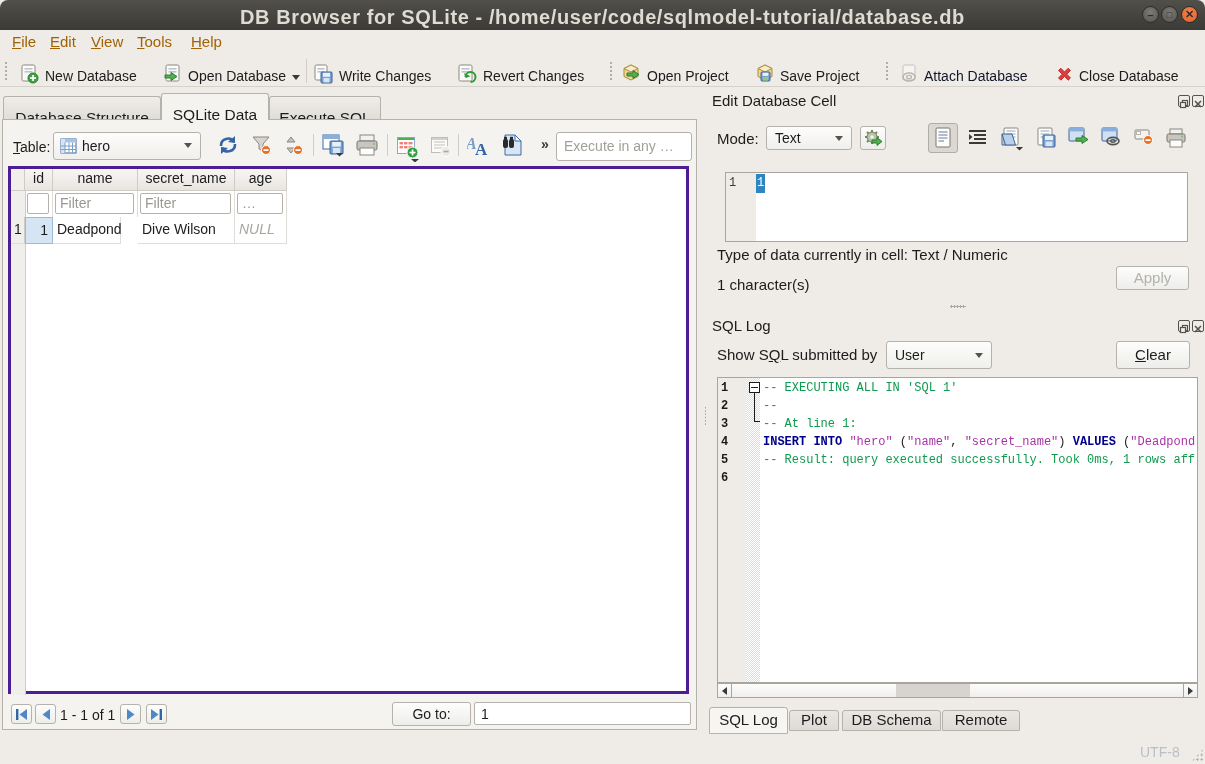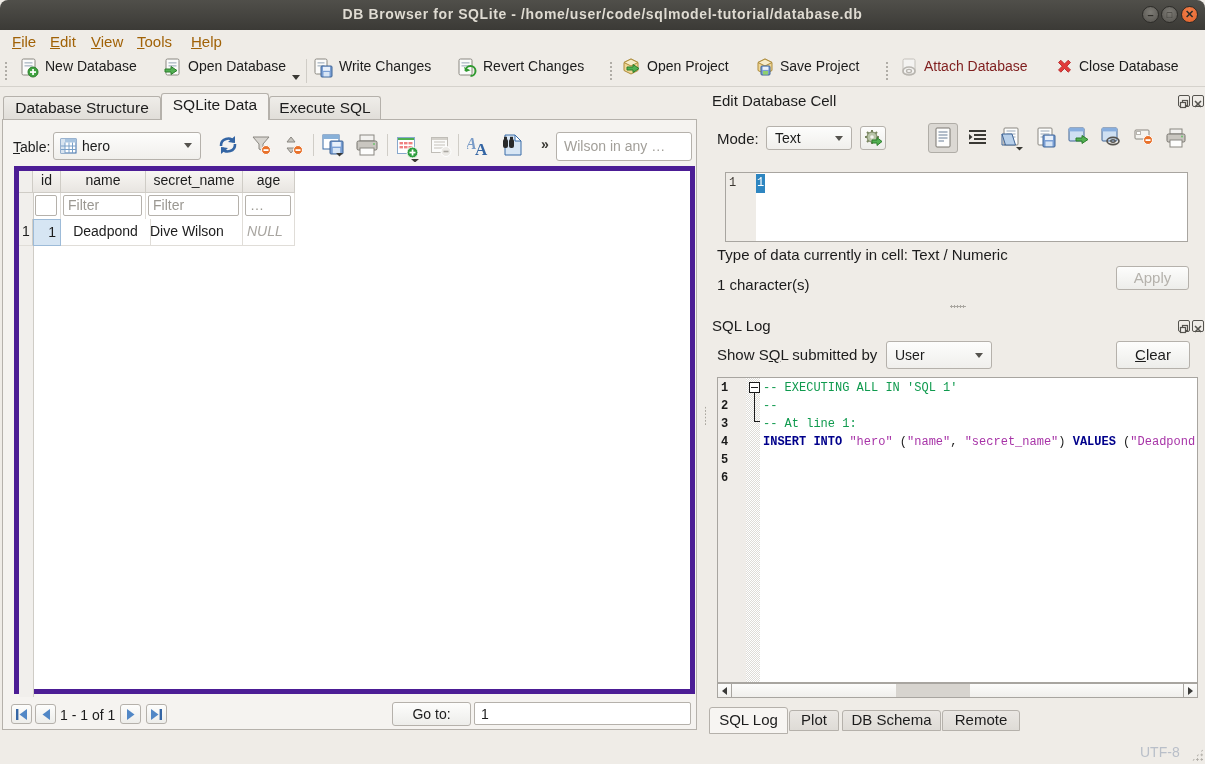--- a/index.html
+++ b/index.html
@@ -3,47 +3,47 @@
 <meta charset="utf-8">
 <style>
 * { margin:0; padding:0; box-sizing:border-box; }
 html,body { width:1205px; height:764px; overflow:hidden; }
 body { font-family:"Liberation Sans", sans-serif; font-size:14px; color:#1c1c1c; background:#efece7; position:relative; }
 #win { position:absolute; left:0; top:0; width:1205px; height:764px; }
 
 
 #titlebar { position:absolute; left:0; top:0; width:1205px; height:30px;
   background:linear-gradient(#504f4a,#3b3a36); border-radius:8px 8px 0 0; }
-#titlebar .title { position:absolute; left:0; right:0; top:6px; text-align:center; color:#dfdbd2; font-weight:bold; font-size:14px; letter-spacing:0.6px; }
+#titlebar .title { position:absolute; left:0; right:0; top:6px; text-align:center; color:#dfdbd2; font-weight:bold; font-size:20px; letter-spacing:0.6px; }
 .winbtn { position:absolute; top:6px; width:17px; height:17px; border-radius:50%; background:radial-gradient(circle at 50% 35%, #7d7b75, #55534e); border:1px solid #2c2b28; }
 .winbtn span { position:absolute; left:0; top:0; width:100%; height:100%; display:flex; align-items:center; justify-content:center; color:#2e2d28; font-size:11px; font-weight:bold; }
 #btn-close { background:radial-gradient(circle at 50% 35%, #f4814d, #e0622a); }
 
 
 #menubar { position:absolute; left:0; top:30px; width:1205px; height:25px; background:#efece7; }
 #menubar span { position:absolute; top:3px; font-size:15px; color:#a16207; }
 #menubar u { text-decoration:underline; }
 
 
 #toolbar { position:absolute; left:0; top:55px; width:1205px; height:32px; background:#efece7; border-bottom:1px solid #d5d2cc; }
-.tbtn { position:absolute; top:3px; height:26px; display:flex; align-items:flex-start; font-size:14px; color:#1c1c1c; }
+.tbtn { position:absolute; top:3px; height:26px; display:flex; align-items:flex-end; font-size:14px; color:#1c1c1c; }
 .tbtn svg { margin-right:6px; }
-.tbtn.disabled { color:#7f1d1d; }
+.tbtn.disabled { color:#0f172a; }
 .tsep { position:absolute; top:4px; width:1px; height:24px; background:#d0cdc7; }
 .thandle { position:absolute; top:6px; width:4px; height:20px;
   background-image:radial-gradient(circle, #b0ada7 1px, transparent 1.2px);
   background-size:4px 4px; }
 
 
-.tab { position:absolute; top:96px; height:24px; background:linear-gradient(#efede9,#e0ddd8); border:1px solid #b5b1ab; border-bottom:none; border-radius:3px 3px 0 0; text-align:center; font-size:15.5px; padding-top:2px; color:#1c1c1c; }
+.tab { position:absolute; top:96px; height:24px; background:linear-gradient(#efede9,#e0ddd8); border:1px solid #b5b1ab; border-bottom:none; border-radius:3px 3px 0 0; text-align:center; font-size:15.5px; padding-top:12px; color:#1c1c1c; }
 .tab.sel { top:93px; height:27px; background:#f5f3f0; z-index:3; }
 #lframe { position:absolute; left:2px; top:119px; width:695px; height:611px; background:#f5f3f0; border:1px solid #b5b1ab; }
 
 
-#grid { position:absolute; left:5px; top:46px; width:681px; height:528px; background:#fff; border:5px solid #4c1d95;margin-left:6px; }
+#grid { position:absolute; left:5px; top:46px; width:681px; height:528px; background:#fff; border:3px solid #4c1d95; }
 .gh { position:absolute; top:0; height:22px; background:linear-gradient(#f8f6f3,#e8e5e1); border-right:1px solid #cfccc6; border-bottom:1px solid #cfccc6; text-align:center; font-size:14px; padding-top:1px; }
 .fcell { position:absolute; top:22px; height:26px; border-right:1px solid #e0ddd8; }
 .fin { position:absolute; top:2px; left:2px; right:3px; height:21px; border:1px solid #b5b1ab; border-radius:2px; background:#fff; color:#9b9892; font-size:14px; padding:1px 4px; }
 .dcell { position:absolute; top:48px; height:27px; border-right:1px solid #e0ddd8; border-bottom:1px solid #e0ddd8; font-size:14px; padding:4px 4px 0 4px; }
 
 
 .navbtn { position:absolute; width:21px; height:20px; background:linear-gradient(#fdfdfc,#ededea); border:1px solid #b5b1ab; border-radius:3px; display:flex; align-items:center; justify-content:center; }
 
 
 .dockicon { position:absolute; width:12px; height:12px; border:1px solid #55534e; border-radius:2px; }
@@ -245,21 +245,21 @@
     <svg style="position:absolute; left:498px; top:14px;" width="22" height="23" viewBox="0 0 22 23">
         <path d="M4 1 L14 1 L20 7 L20 21 L4 21 Z" fill="#d8e6f4" stroke="#3a6ca8"></path>
         <path d="M14 1 L14 7 L20 7 Z" fill="#fff" stroke="#3a6ca8"></path>
         <rect x="2" y="5" width="5" height="9" rx="2" fill="#2a2a2a"></rect>
         <rect x="8" y="5" width="5" height="9" rx="2" fill="#2a2a2a"></rect>
         <rect x="3" y="2.8" width="3" height="3" fill="#2a2a2a"></rect>
         <rect x="9" y="2.8" width="3" height="3" fill="#2a2a2a"></rect>
       </svg>
     <span style="position:absolute; left:538px; top:16px; font-weight:bold; color:#3a3934;">»</span>
     <div style="position:absolute; left:553px; top:12px; width:136px; height:29px; background:#fff; border:1px solid #b5b1ab; border-radius:3px;">
-      <span style="position:absolute; left:7px; top:5px; color:#a29f99;">Wilson in any …</span>
+      <span style="position:absolute; left:7px; top:5px; color:#a29f99;">Execute in any …</span>
     </div>
 
     <div id="grid">
       <div style="position:absolute; left:0; top:0; width:15px; height:526px; background:#f1efec; border-right:1px solid #cfccc6;"></div>
       <div class="gh" style="left:0; width:14px; background:#f1efec; border-right:1px solid #cfccc6;"></div>
       <div class="gh" style="left:14px; width:28px;">id</div>
       <div class="gh" style="left:42px; width:85px;">name</div>
       <div class="gh" style="left:127px; width:97px;">secret_name</div>
       <div class="gh" style="left:224px; width:52px;">age</div>
       <div class="fcell" style="left:14px; width:28px;">
@@ -269,21 +269,21 @@
           <span class="fin">Filter</span>
         </div>
       <div class="fcell" style="left:127px; width:97px;">
           <span class="fin">Filter</span>
         </div>
       <div class="fcell" style="left:224px; width:52px;">
           <span class="fin">…</span>
         </div>
       <div class="dcell" style="left:0; width:14px; background:#f1efec; border-right:1px solid #cfccc6; padding-left:3px;">1</div>
       <div class="dcell" style="left:14px; width:28px; background:#d6e5f3; border:1px solid #9dbbd8; text-align:right;">1</div>
-      <div class="dcell" style="left:42px; width:90px;text-align:center;">Deadpond</div>
+      <div class="dcell" style="left:42px; width:68px;text-align:center;">Deadpond</div>
       <div class="dcell" style="left:127px; width:97px;">Dive Wilson</div>
       <div class="dcell" style="left:224px; width:52px; color:#a8a5a0; font-style:italic;">NULL</div>
     </div>
 
     <div class="navbtn" style="left:8px; top:584px;">
         <svg width="13" height="11" viewBox="0 0 13 11">
           <rect x="1" y="0" width="2.4" height="11" fill="#3465a4"></rect>
           <path d="M12 0 L12 11 L4.5 5.5 Z" fill="#5187c6"></path>
         </svg>
       </div>
@@ -429,20 +429,21 @@
       <div class="lnum" style="top:93px;">6</div>
 
       <div style="position:absolute; left:31px; top:4px; width:11px; height:11px; background:#fff; border:1px solid #1a1a1a;"></div>
       <div style="position:absolute; left:33px; top:9px; width:7px; height:1px; background:#1a1a1a;"></div>
       <div style="position:absolute; left:36px; top:15px; width:1px; height:29px; background:#1a1a1a;"></div>
       <div style="position:absolute; left:36px; top:43px; width:6px; height:1px; background:#1a1a1a;"></div>
       <div class="cl" style="top:3px;"><span class="gr">-- EXECUTING ALL IN 'SQL 1'</span></div>
       <div class="cl" style="top:21px;"><span class="gr">--</span></div>
       <div class="cl" style="top:39px;"><span class="gr">-- At line 1:</span></div>
       <div class="cl" style="top:57px;"><span class="kw">INSERT INTO</span> <span class="str">"hero"</span> (<span class="str">"name"</span>, <span class="str">"secret_name"</span>) <span class="kw">VALUES</span> (<span class="str">"Deadpond</span></div>
+      <div class="cl" style="top:75px;"><span class="gr">-- Result: query executed successfully. Took 0ms, 1 rows aff</span></div>
     </div>
 
     <div style="position:absolute; left:717px; top:683px; width:481px; height:15px; background:linear-gradient(#fcfcfb,#f0efec); border:1px solid #a8a5a0;">
       <div style="position:absolute; left:0; top:0; width:14px; height:13px; border-right:1px solid #a8a5a0; display:flex; align-items:center; justify-content:center;">
           <div style="width:0;height:0;border-top:4px solid transparent;border-bottom:4px solid transparent;border-right:5px solid #3a3a38;"></div>
         </div>
       <div style="position:absolute; right:0; top:0; width:14px; height:13px; border-left:1px solid #a8a5a0; display:flex; align-items:center; justify-content:center;">
           <div style="width:0;height:0;border-top:4px solid transparent;border-bottom:4px solid transparent;border-left:5px solid #3a3a38;"></div>
         </div>
       <div style="position:absolute; left:178px; top:0; width:74px; height:13px; background:#d7d4cf;"></div>

